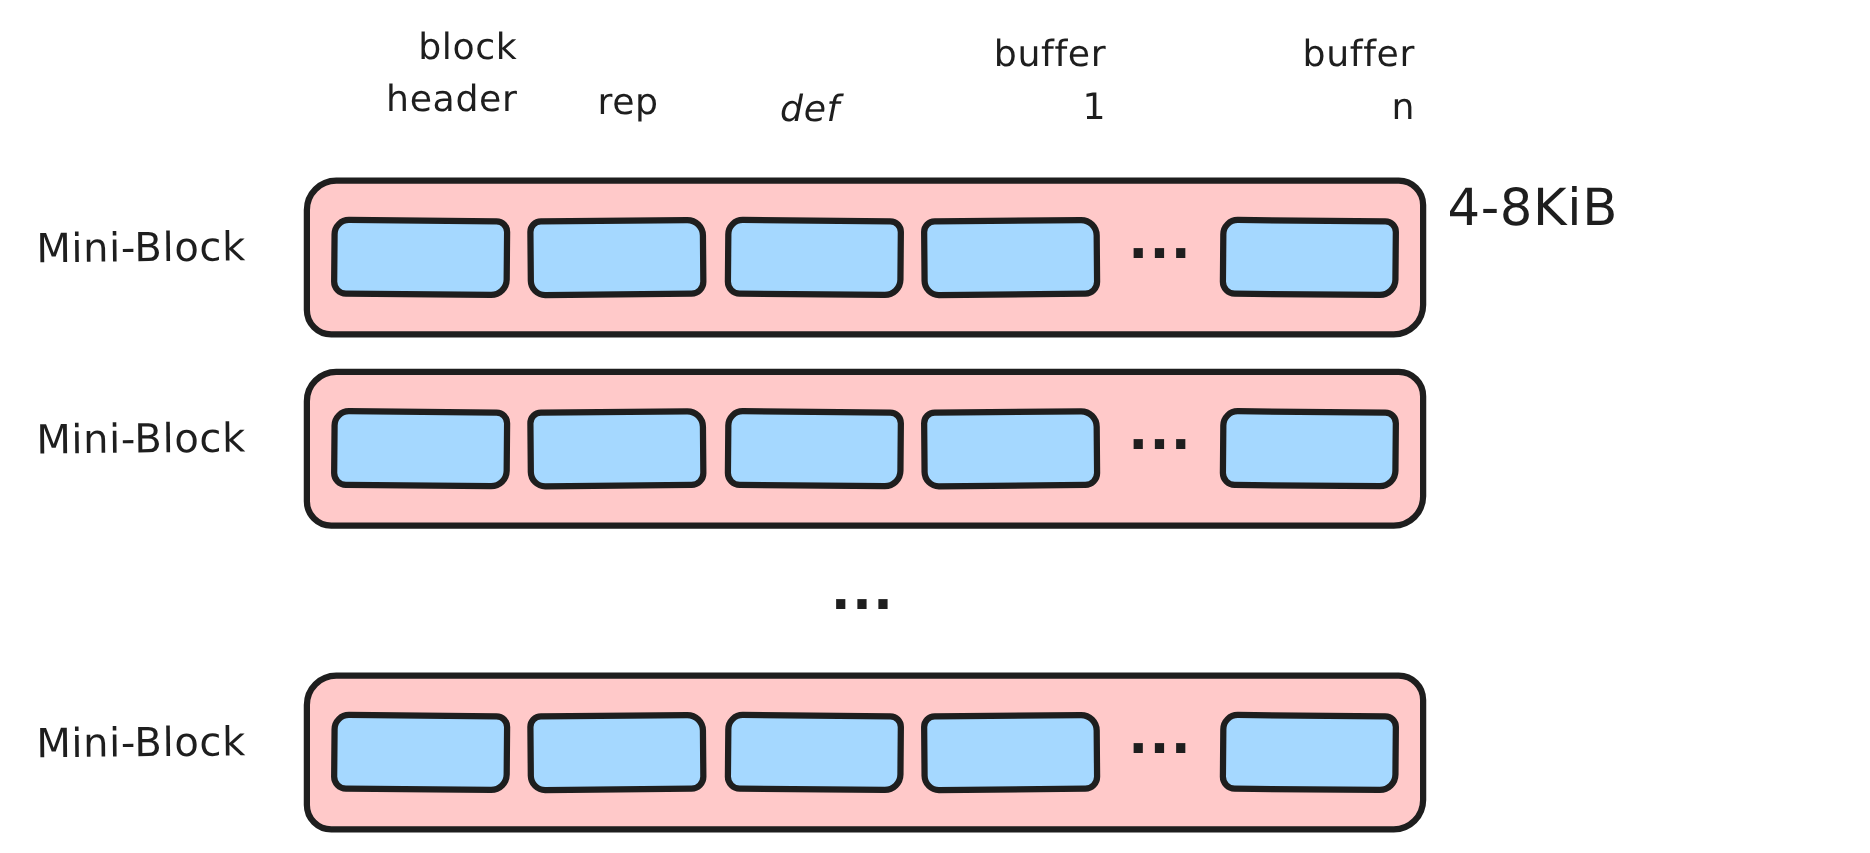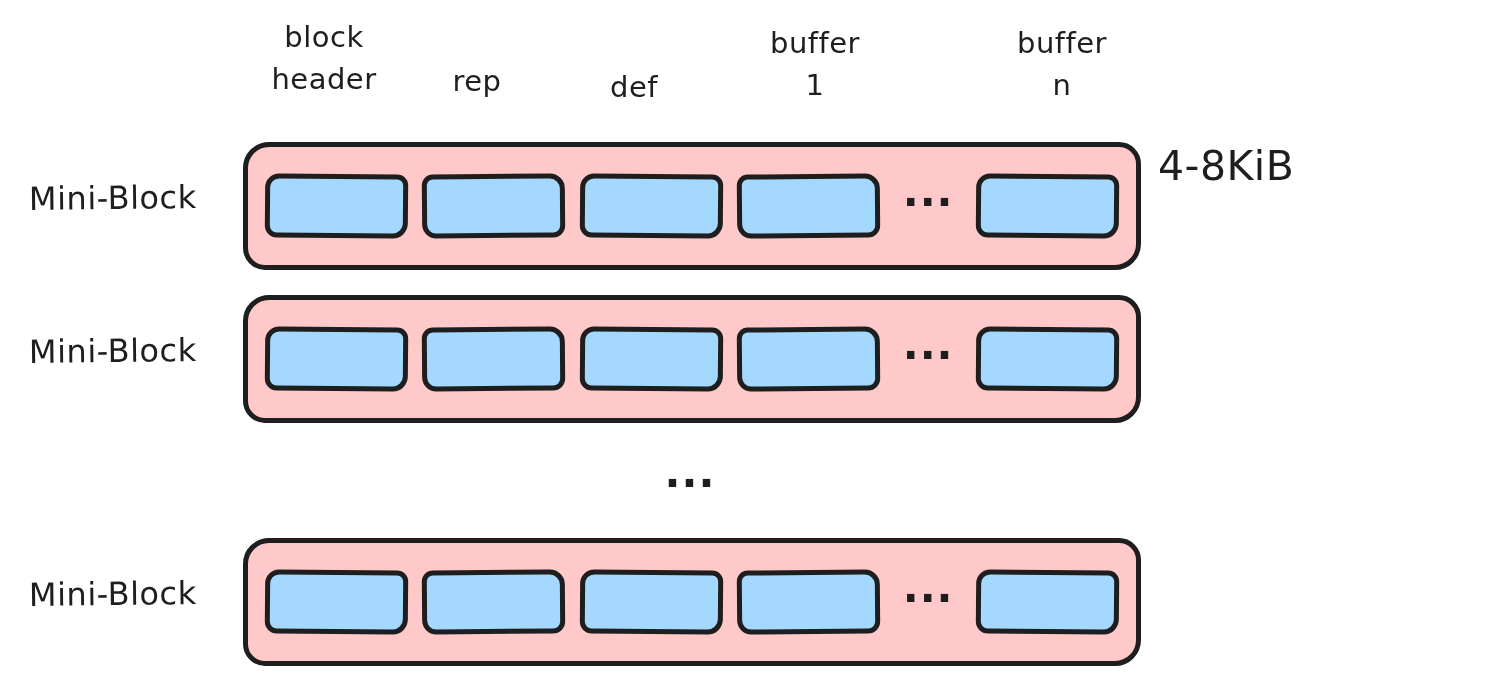--- a/index.html
+++ b/index.html
@@ -18,21 +18,21 @@
   .canvas{
     position:relative;
     width:1496px;
     height:682px;
     background:var(--background);
     overflow:hidden;
   }
   
   .col-label{
     position:absolute;
-    text-align:center;
+    text-align:right;
     font-size:29px;
     line-height:42px;
     white-space:pre-line;
     letter-spacing:0.5px;
     color:var(--text);
   }
   
   .row{
     position:absolute;
     left:5px;
@@ -105,21 +105,21 @@
   }
 </style>
 </head>
 <body>
 
 <div class="canvas">
 
   <div class="col-label" style="left:234px;top:16px;width:180px;">block
 header</div>
   <div class="col-label" style="left:427px;top:60px;width:100px;">rep</div>
-  <div class="col-label" style="left:584px;top:66px;width:100px;">def</div>
+  <div class="col-label" style="left:572px;top:66px;width:100px;font-style:italic;">def</div>
   <div class="col-label" style="left:745px;top:22px;width:140px;">buffer
 1</div>
   <div class="col-label" style="left:992px;top:22px;width:140px;">buffer
 n</div>
 
   <div class="row" style="top:142px;">
     <div class="row-label">Mini-Block</div>
     <div class="block">
       <div class="cell"></div>
       <div class="cell"></div>

